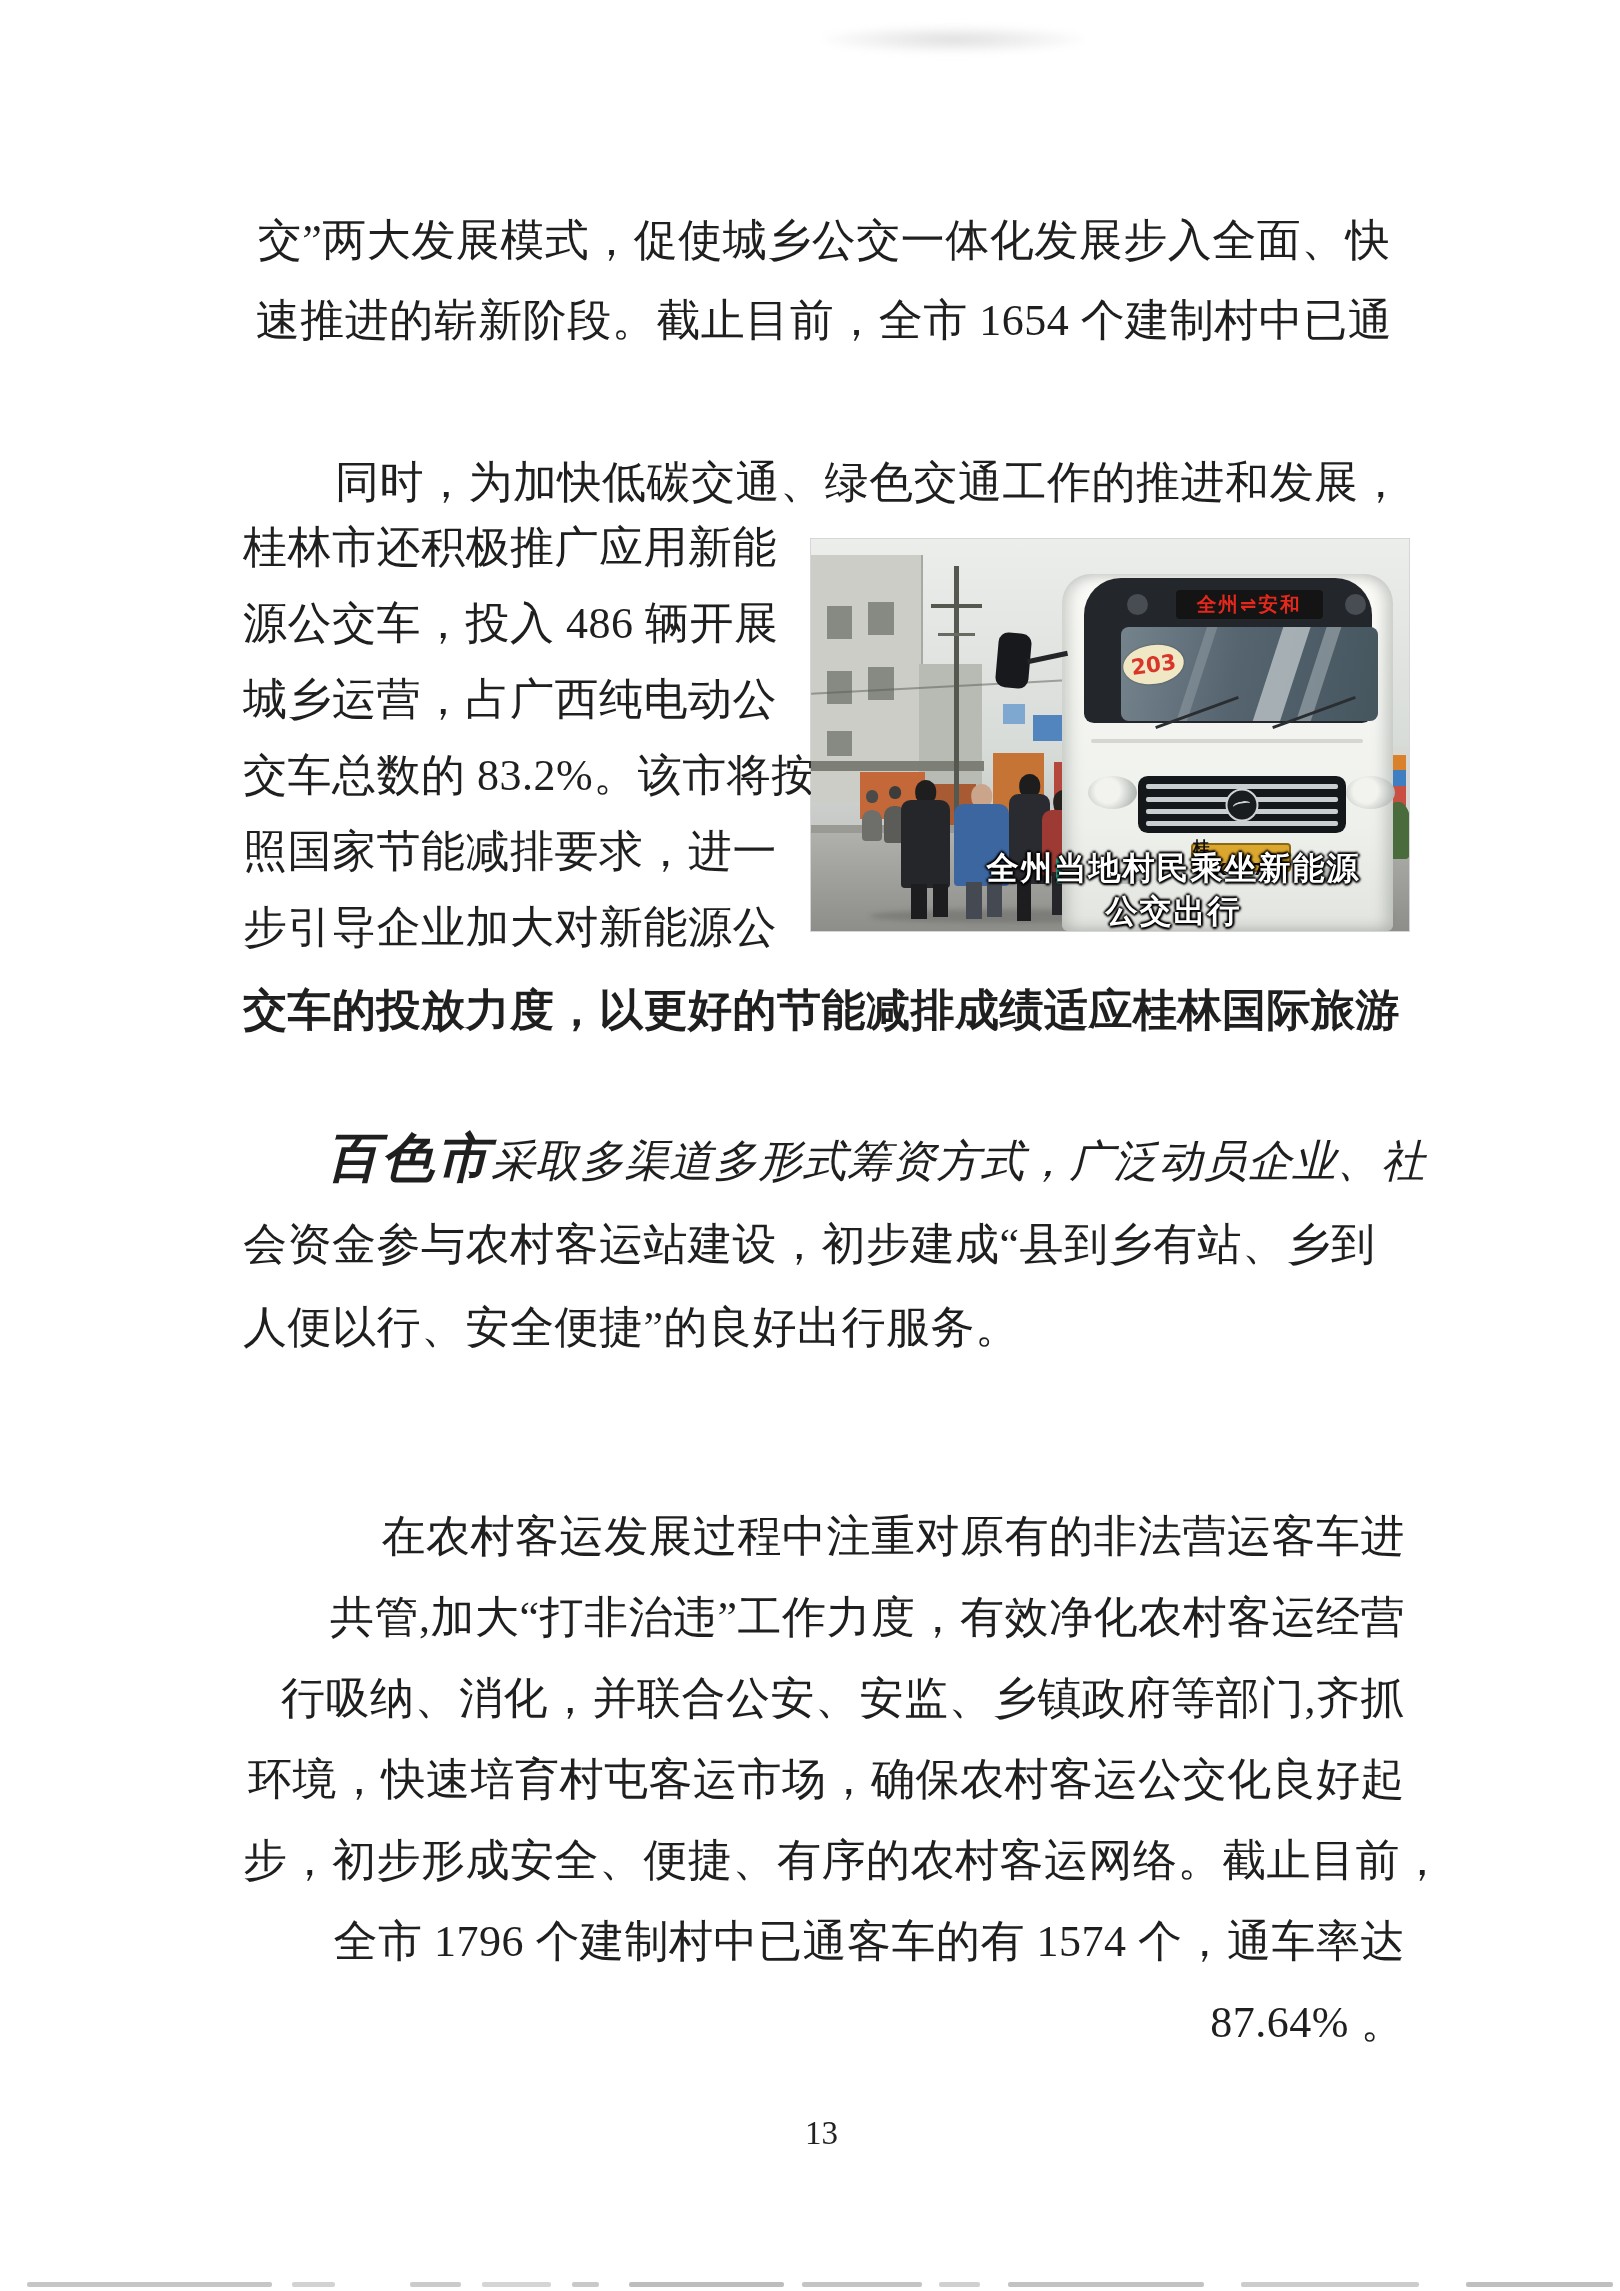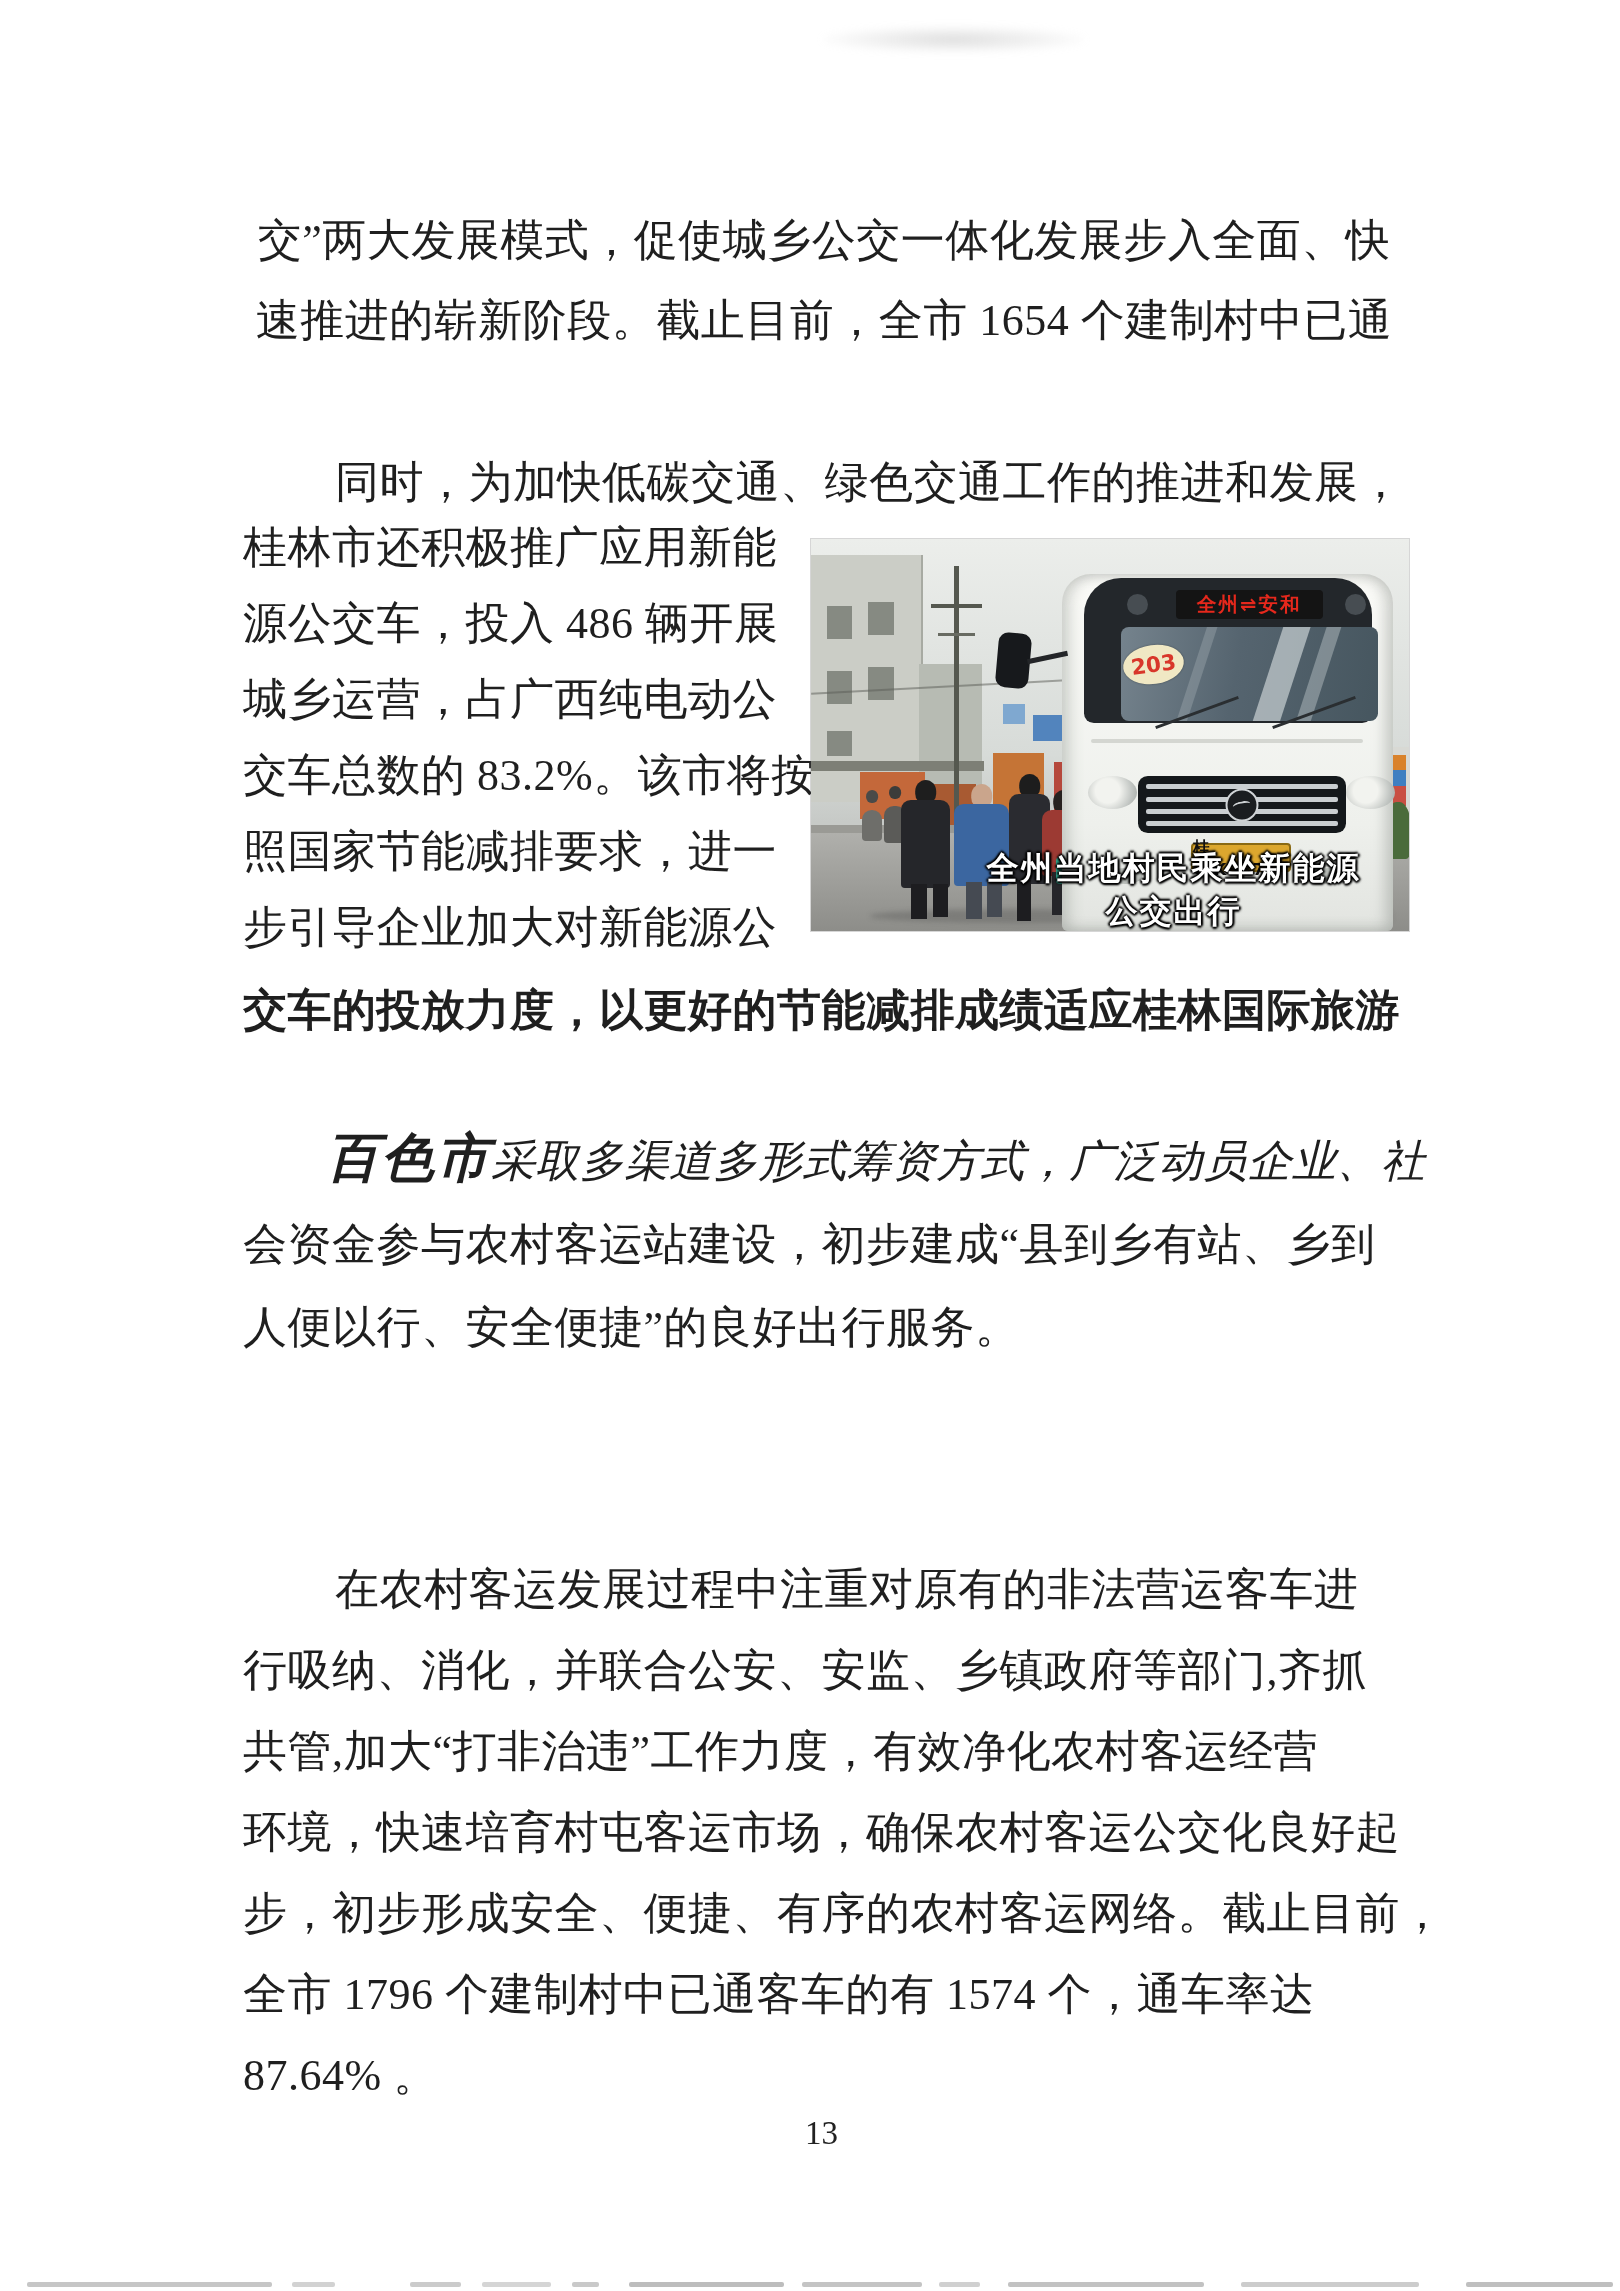--- a/index.html
+++ b/index.html
@@ -9,21 +9,21 @@
   }
   .tblock{position:absolute;left:243px;width:1162px;font-size:44px;color:#1f1f1f;}
   .tblock .ln{white-space:nowrap;letter-spacing:0.5px;}
   #p-intro{top:201px;}   #p-intro .ln{line-height:80px;text-align:center;}
   #p-tongshi{top:443px;} #p-tongshi .ln{line-height:80px;padding-left:92px;}
   #guilin-left{top:510px;width:588px;} #guilin-left .ln{line-height:76px;}
   #guilin-full{top:973px;} #guilin-full .ln{line-height:76px;font-weight:bold;}
   #p-baise{top:1117px;}  #p-baise .ln{line-height:83px;}
   #p-baise .ln.first{padding-left:83px;font-style:italic;}
   .city-bold{font-weight:bold;font-size:53px;letter-spacing:2px;}
-  #p-rural{top:1549px;}  #p-rural .ln{line-height:81px;}
+  #p-rural{top:1496px;text-align:right;}  #p-rural .ln{line-height:81px;}
   #p-rural .ln.first{padding-left:92px;}
   .pagenum{position:absolute;top:2115px;left:243px;width:1157px;text-align:center;
     font-size:33px;color:#222;font-family:"Liberation Serif",serif;}
 
   
   .smudge{position:absolute;left:821px;top:25.5px;width:265px;height:27.4px;border-radius:50%;
     background:radial-gradient(ellipse at center, rgba(170,170,170,.38), rgba(200,200,200,.12) 60%, transparent 75%);
     filter:blur(3.9px);}
   .noise{position:absolute;top:2280px;left:0;width:1620px;height:11.8px;}
   .noise i{position:absolute;top:2px;height:4.9px;display:block;border-radius:2px;}
@@ -139,22 +139,22 @@
   <div class="tblock" id="p-baise">
     <div class="ln first">
       <span class="city-bold">百色市</span><span>采取多渠道多形式筹资方式，广泛动员企业、社</span>
     </div>
     <div class="ln">会资金参与农村客运站建设，初步建成“县到乡有站、乡到</div>
     <div class="ln">人便以行、安全便捷”的良好出行服务。</div>
   </div>
 
   <div class="tblock" id="p-rural">
     <div class="ln first">在农村客运发展过程中注重对原有的非法营运客车进</div>
+    <div class="ln">共管,加大“打非治违”工作力度，有效净化农村客运经营</div>
     <div class="ln">行吸纳、消化，并联合公安、安监、乡镇政府等部门,齐抓</div>
-    <div class="ln">共管,加大“打非治违”工作力度，有效净化农村客运经营</div>
     <div class="ln">环境，快速培育村屯客运市场，确保农村客运公交化良好起</div>
     <div class="ln">步，初步形成安全、便捷、有序的农村客运网络。截止目前，</div>
     <div class="ln">全市 1796 个建制村中已通客车的有 1574 个，通车率达</div>
     <div class="ln">87.64% 。</div>
   </div>
 
   <div class="photo">
 
     <div class="ph bldgA">
       <span class="win" style="left:15.7px;top:51px;"></span>

